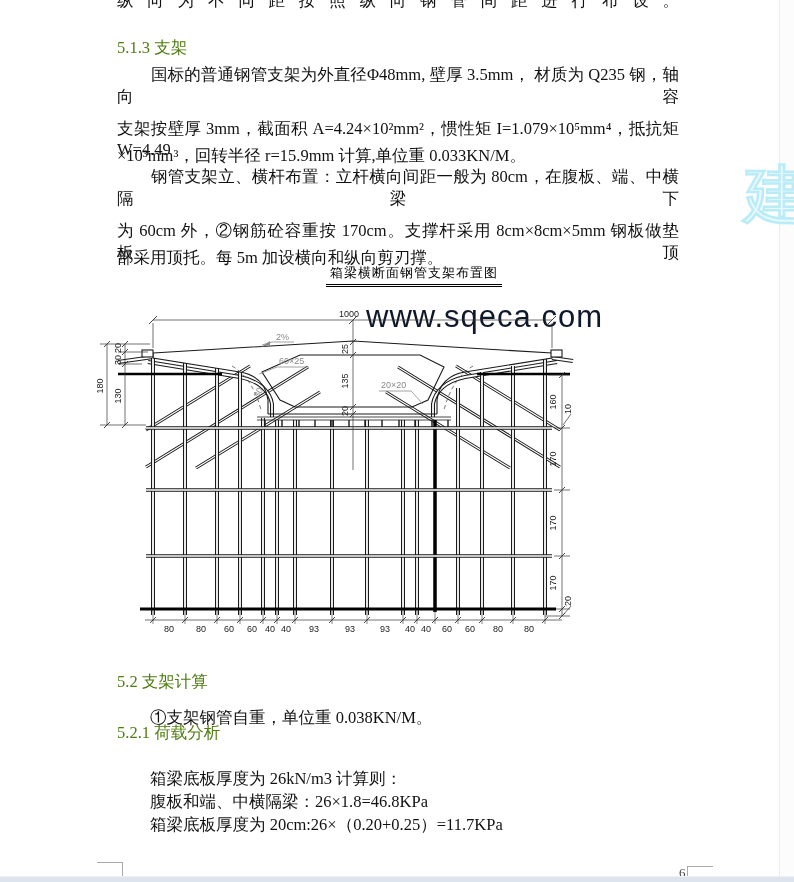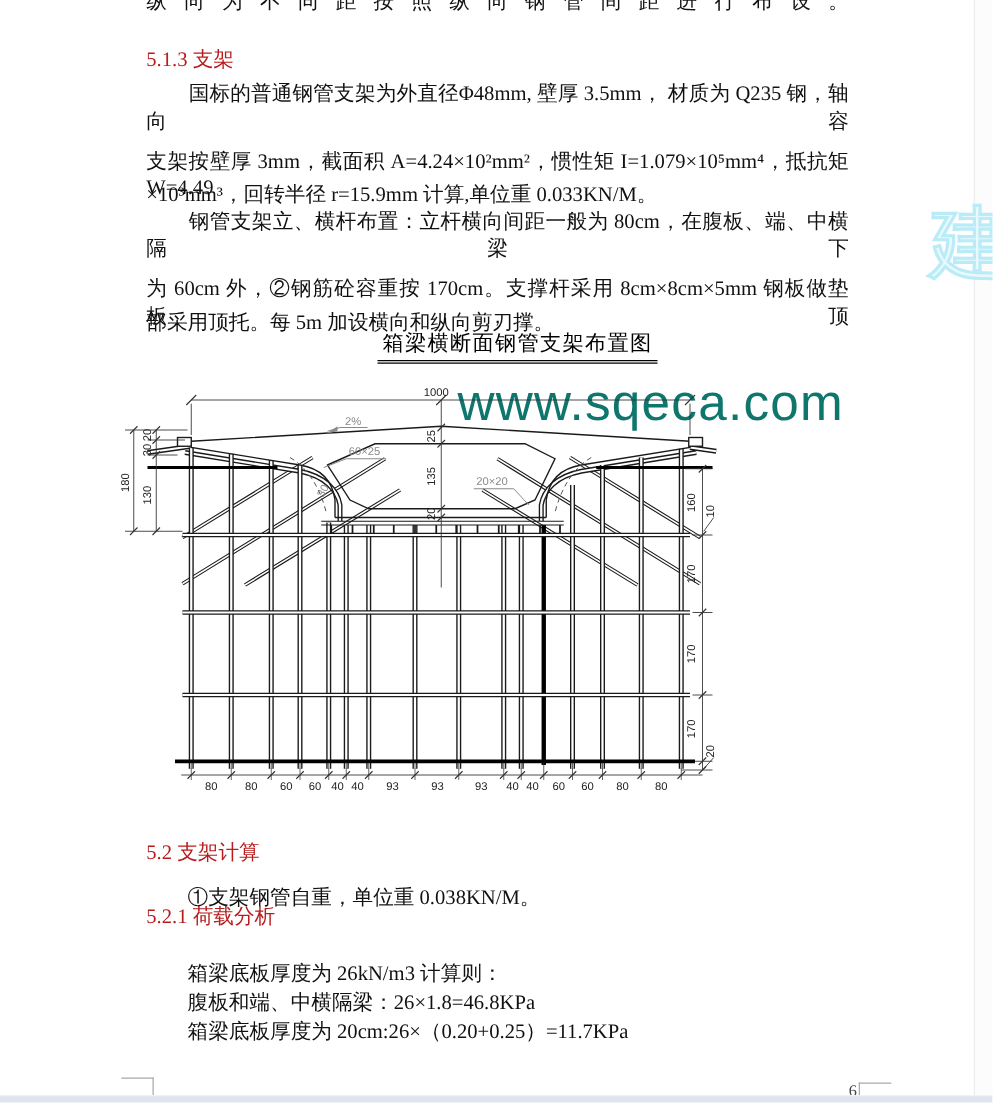--- a/index.html
+++ b/index.html
@@ -2,27 +2,27 @@
 <html><head>
 <meta charset="utf-8">
 <style>
   html,body{margin:0;padding:0;}
   body{width:794px;height:882px;background:#fff;font-family:"Liberation Serif",serif;}
   #page{position:absolute;inset:0;width:794px;height:882px;overflow:hidden;background:#fff;}
   .tline{position:absolute;left:117px;width:562px;font-size:16.5px;color:#111;white-space:nowrap;}
   .fill{white-space:normal;text-align:justify;text-align-last:justify;}
   .ind{text-indent:34px;}
   .list{left:150px;width:540px;}
-  .heading{position:absolute;left:117px;font-size:16.5px;color:#b91c1c;white-space:nowrap;}
+  .heading{position:absolute;left:117px;font-size:16.5px;color:#4d7c0f;white-space:nowrap;}
   #figtitle-wrap{position:absolute;left:117px;top:263px;width:562px;text-align:center;}
-  #figtitle{display:inline-block;position:relative;font-size:17px;letter-spacing:1px;color:#000;
+  #figtitle{display:inline-block;position:relative;font-size:13px;letter-spacing:1px;color:#000;
             border-bottom:1px solid #000;padding:0 4px 2px 4px;margin-left:32px;}
   #figtitle::after{content:"";position:absolute;left:0;right:0;bottom:-3px;border-bottom:1px solid #000;}
   #wm-url{position:absolute;left:366px;top:299px;font-family:"Liberation Sans",sans-serif;
-          font-size:41px;color:#0f766e;letter-spacing:1px;z-index:1;}
+          font-size:31px;color:#0f172a;letter-spacing:1px;z-index:1;}
   #wm-stamp{position:absolute;left:744px;top:164px;font-size:64px;line-height:1;z-index:1;
             color:#e9f9fd;-webkit-text-stroke:2.5px #b9ecf7;}
   #diagram-svg{position:absolute;left:0;top:0;z-index:2;}
   #right-edge-line{position:absolute;left:779px;top:0;width:1px;height:876px;background:#ececec;}
   #right-edge-area{position:absolute;left:780px;top:0;width:14px;height:876px;background:#fcfcfd;}
   #bottom-strip{position:absolute;left:0;top:876px;width:794px;height:6px;background:#dde4ee;border-top:1px solid #eef1f5;}
   #corner-left{position:absolute;left:97px;top:862px;width:25px;height:13px;border-top:1px solid #a9a9a9;border-right:1px solid #a9a9a9;}
   #corner-right{position:absolute;left:687px;top:866px;width:25px;height:13px;border-top:1px solid #a9a9a9;border-left:1px solid #a9a9a9;}
   #page-num{position:absolute;left:679px;top:865px;font-size:13px;color:#444;}
   .dimtxt{font:9px "Liberation Sans",sans-serif;fill:#222;}

